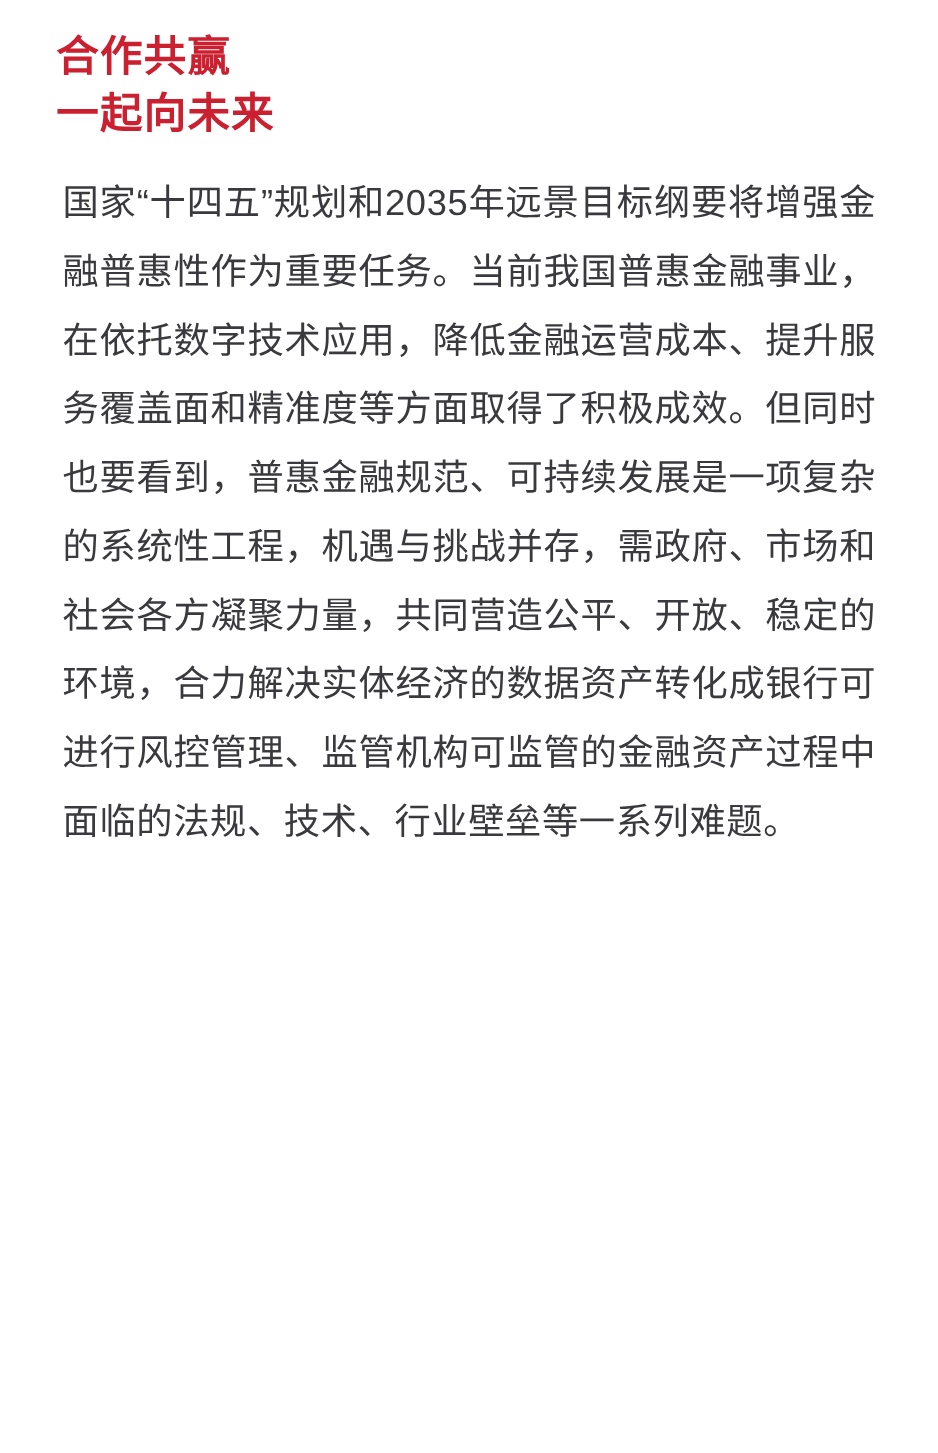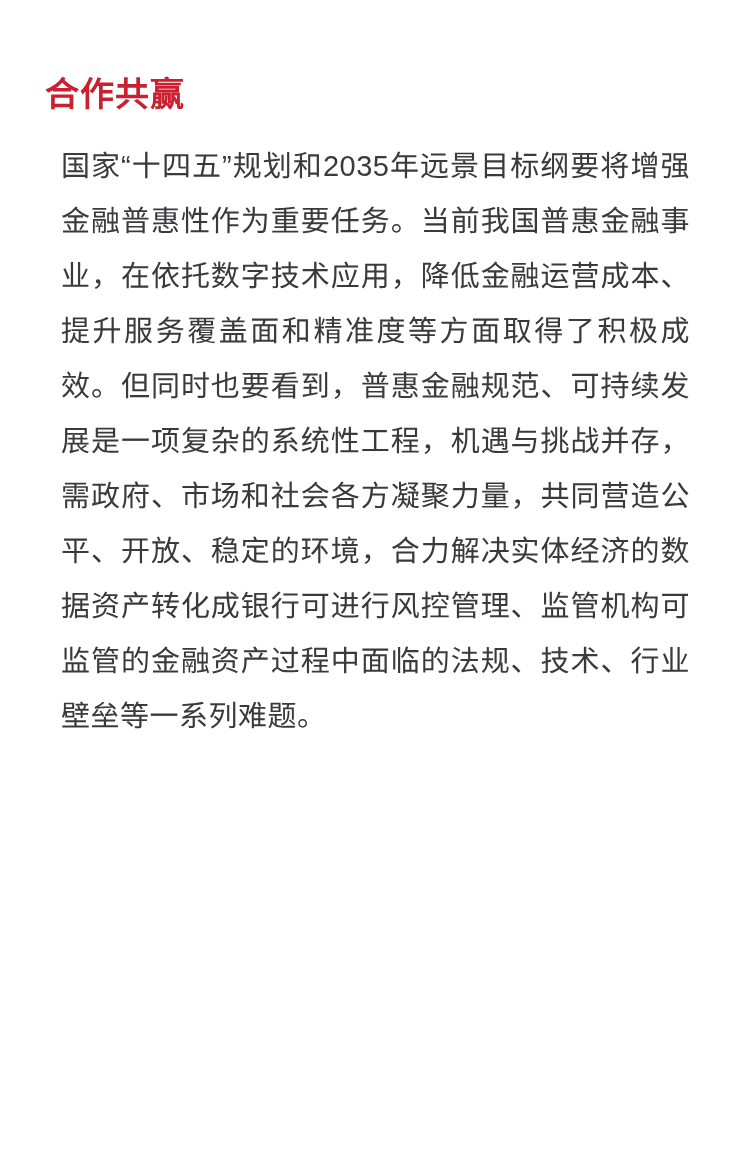--- a/index.html
+++ b/index.html
@@ -23,24 +23,23 @@
   .heading {
     margin: 0 0 22px 0;
     font-size: 34px;
     line-height: 45px;
     font-weight: 700;
     letter-spacing: 1px;
     color: #cb2030;
   }
   .heading .h-line {
     display: block;
-    margin-top: 48px;
   }
   .para {
-    margin: 16px;
+    margin: 5px;
     font-size: 29px;
     line-height: 55px;
     color: #3a3a3e;
     font-weight: 400;
     text-align: justify;
     text-justify: inter-ideograph;
     letter-spacing: 0.5px;
   }
   .para + .para {
     margin-top: 20px;
@@ -50,18 +49,19 @@
     color: #121212;
   }
 </style>
 </head>
 <body>
 
 <div class="article">
 
   <h1 class="heading">
     <span class="h-line">合作共赢</span>
+    <span class="h-line">一起向未来</span>
   </h1>
 
   <p class="para">国家“十四五”规划和2035年远景目标纲要将增强金融普惠性作为重要任务。当前我国普惠金融事业，在依托数字技术应用，降低金融运营成本、提升服务覆盖面和精准度等方面取得了积极成效。但同时也要看到，普惠金融规范、可持续发展是一项复杂的系统性工程，机遇与挑战并存，需政府、市场和社会各方凝聚力量，共同营造公平、开放、稳定的环境，合力解决实体经济的数据资产转化成银行可进行风控管理、监管机构可监管的金融资产过程中面临的法规、技术、行业壁垒等一系列难题。</p>
 
 
 </div>
 
 </body></html>

